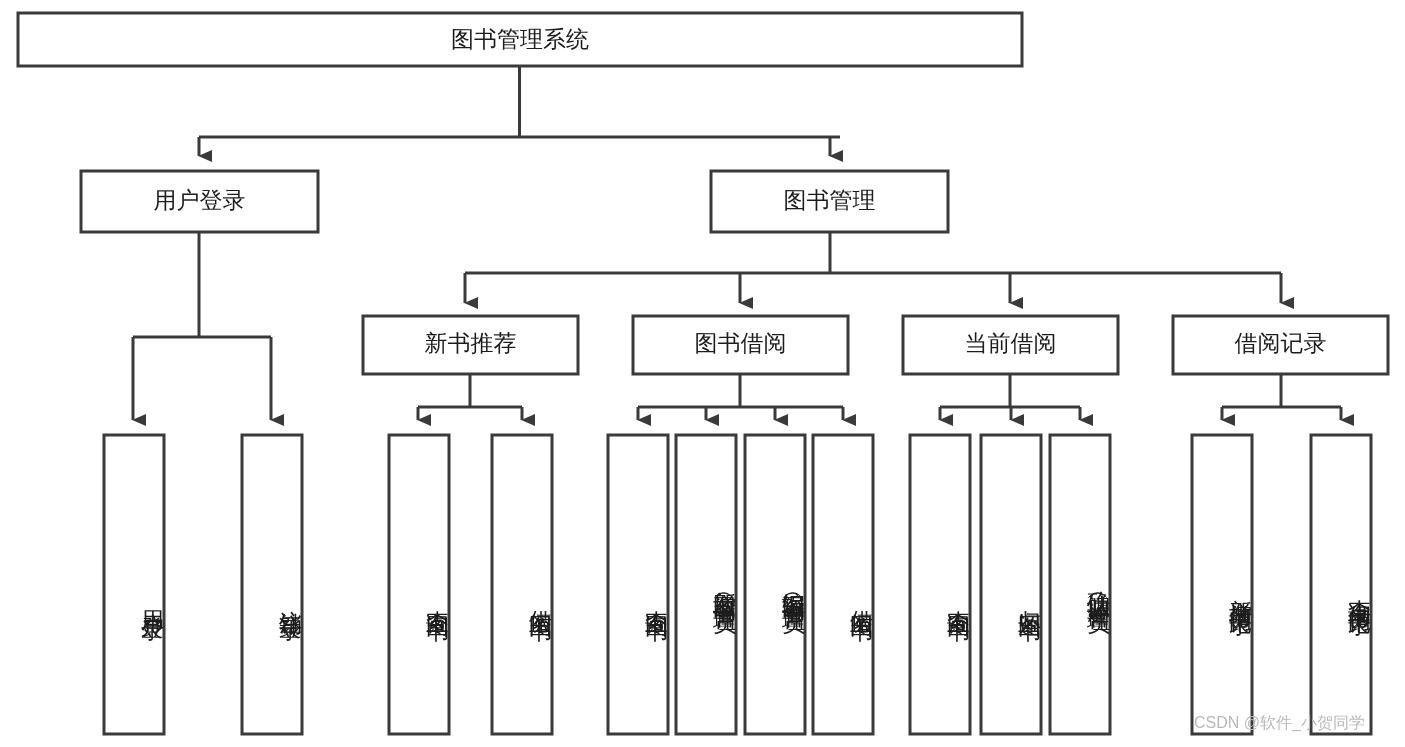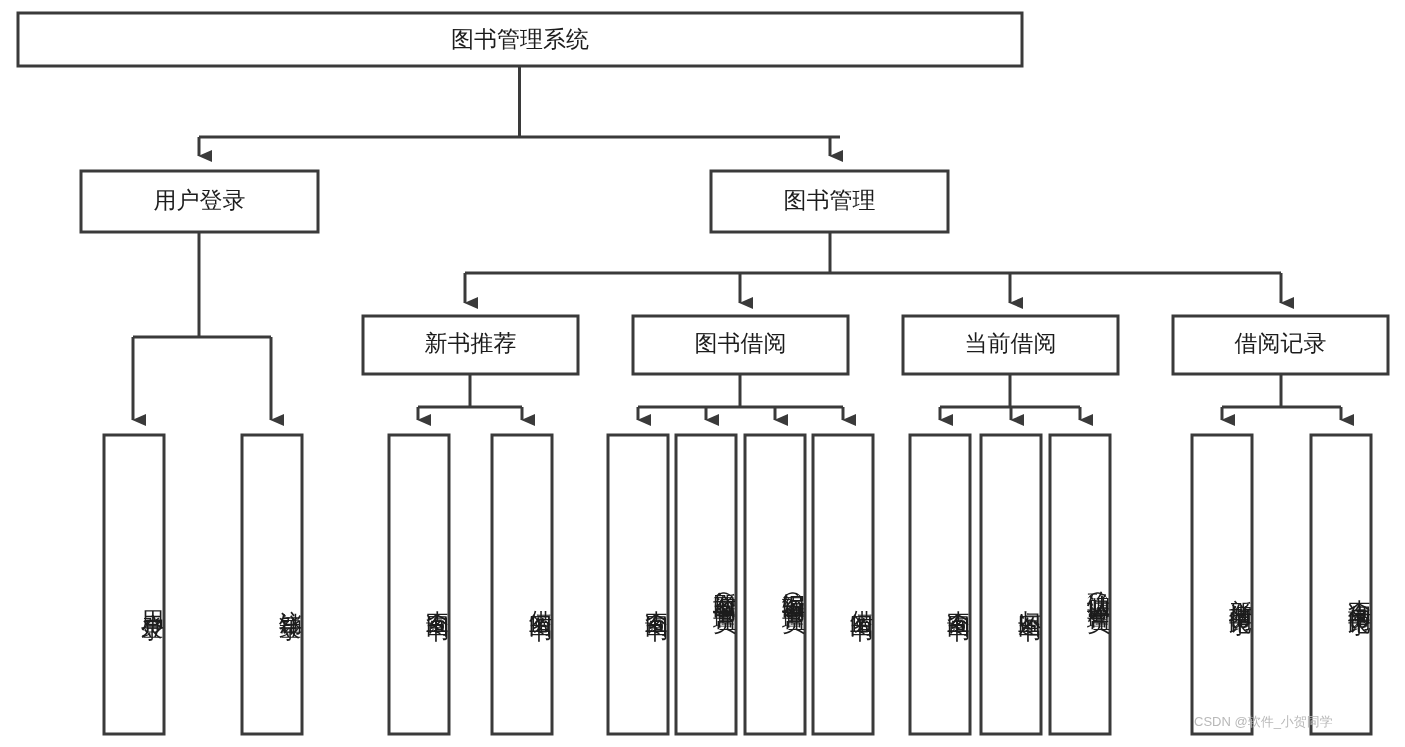--- a/index.html
+++ b/index.html
@@ -59,21 +59,21 @@
     line-height: 1;
     white-space: nowrap;
     text-align: center;
     user-select: none;
   }
   .watermark {
     position: absolute;
     left: 1194px;
     top: 713px;
     font-family: "Liberation Sans", "DejaVu Sans", sans-serif;
-    font-size: 13px;
+    font-size: 16px;
     color: #b9b9b9;
     white-space: nowrap;
     user-select: none;
   }
 </style>
 </head>
 <body>
 
 <div id="diagram-root">
 

